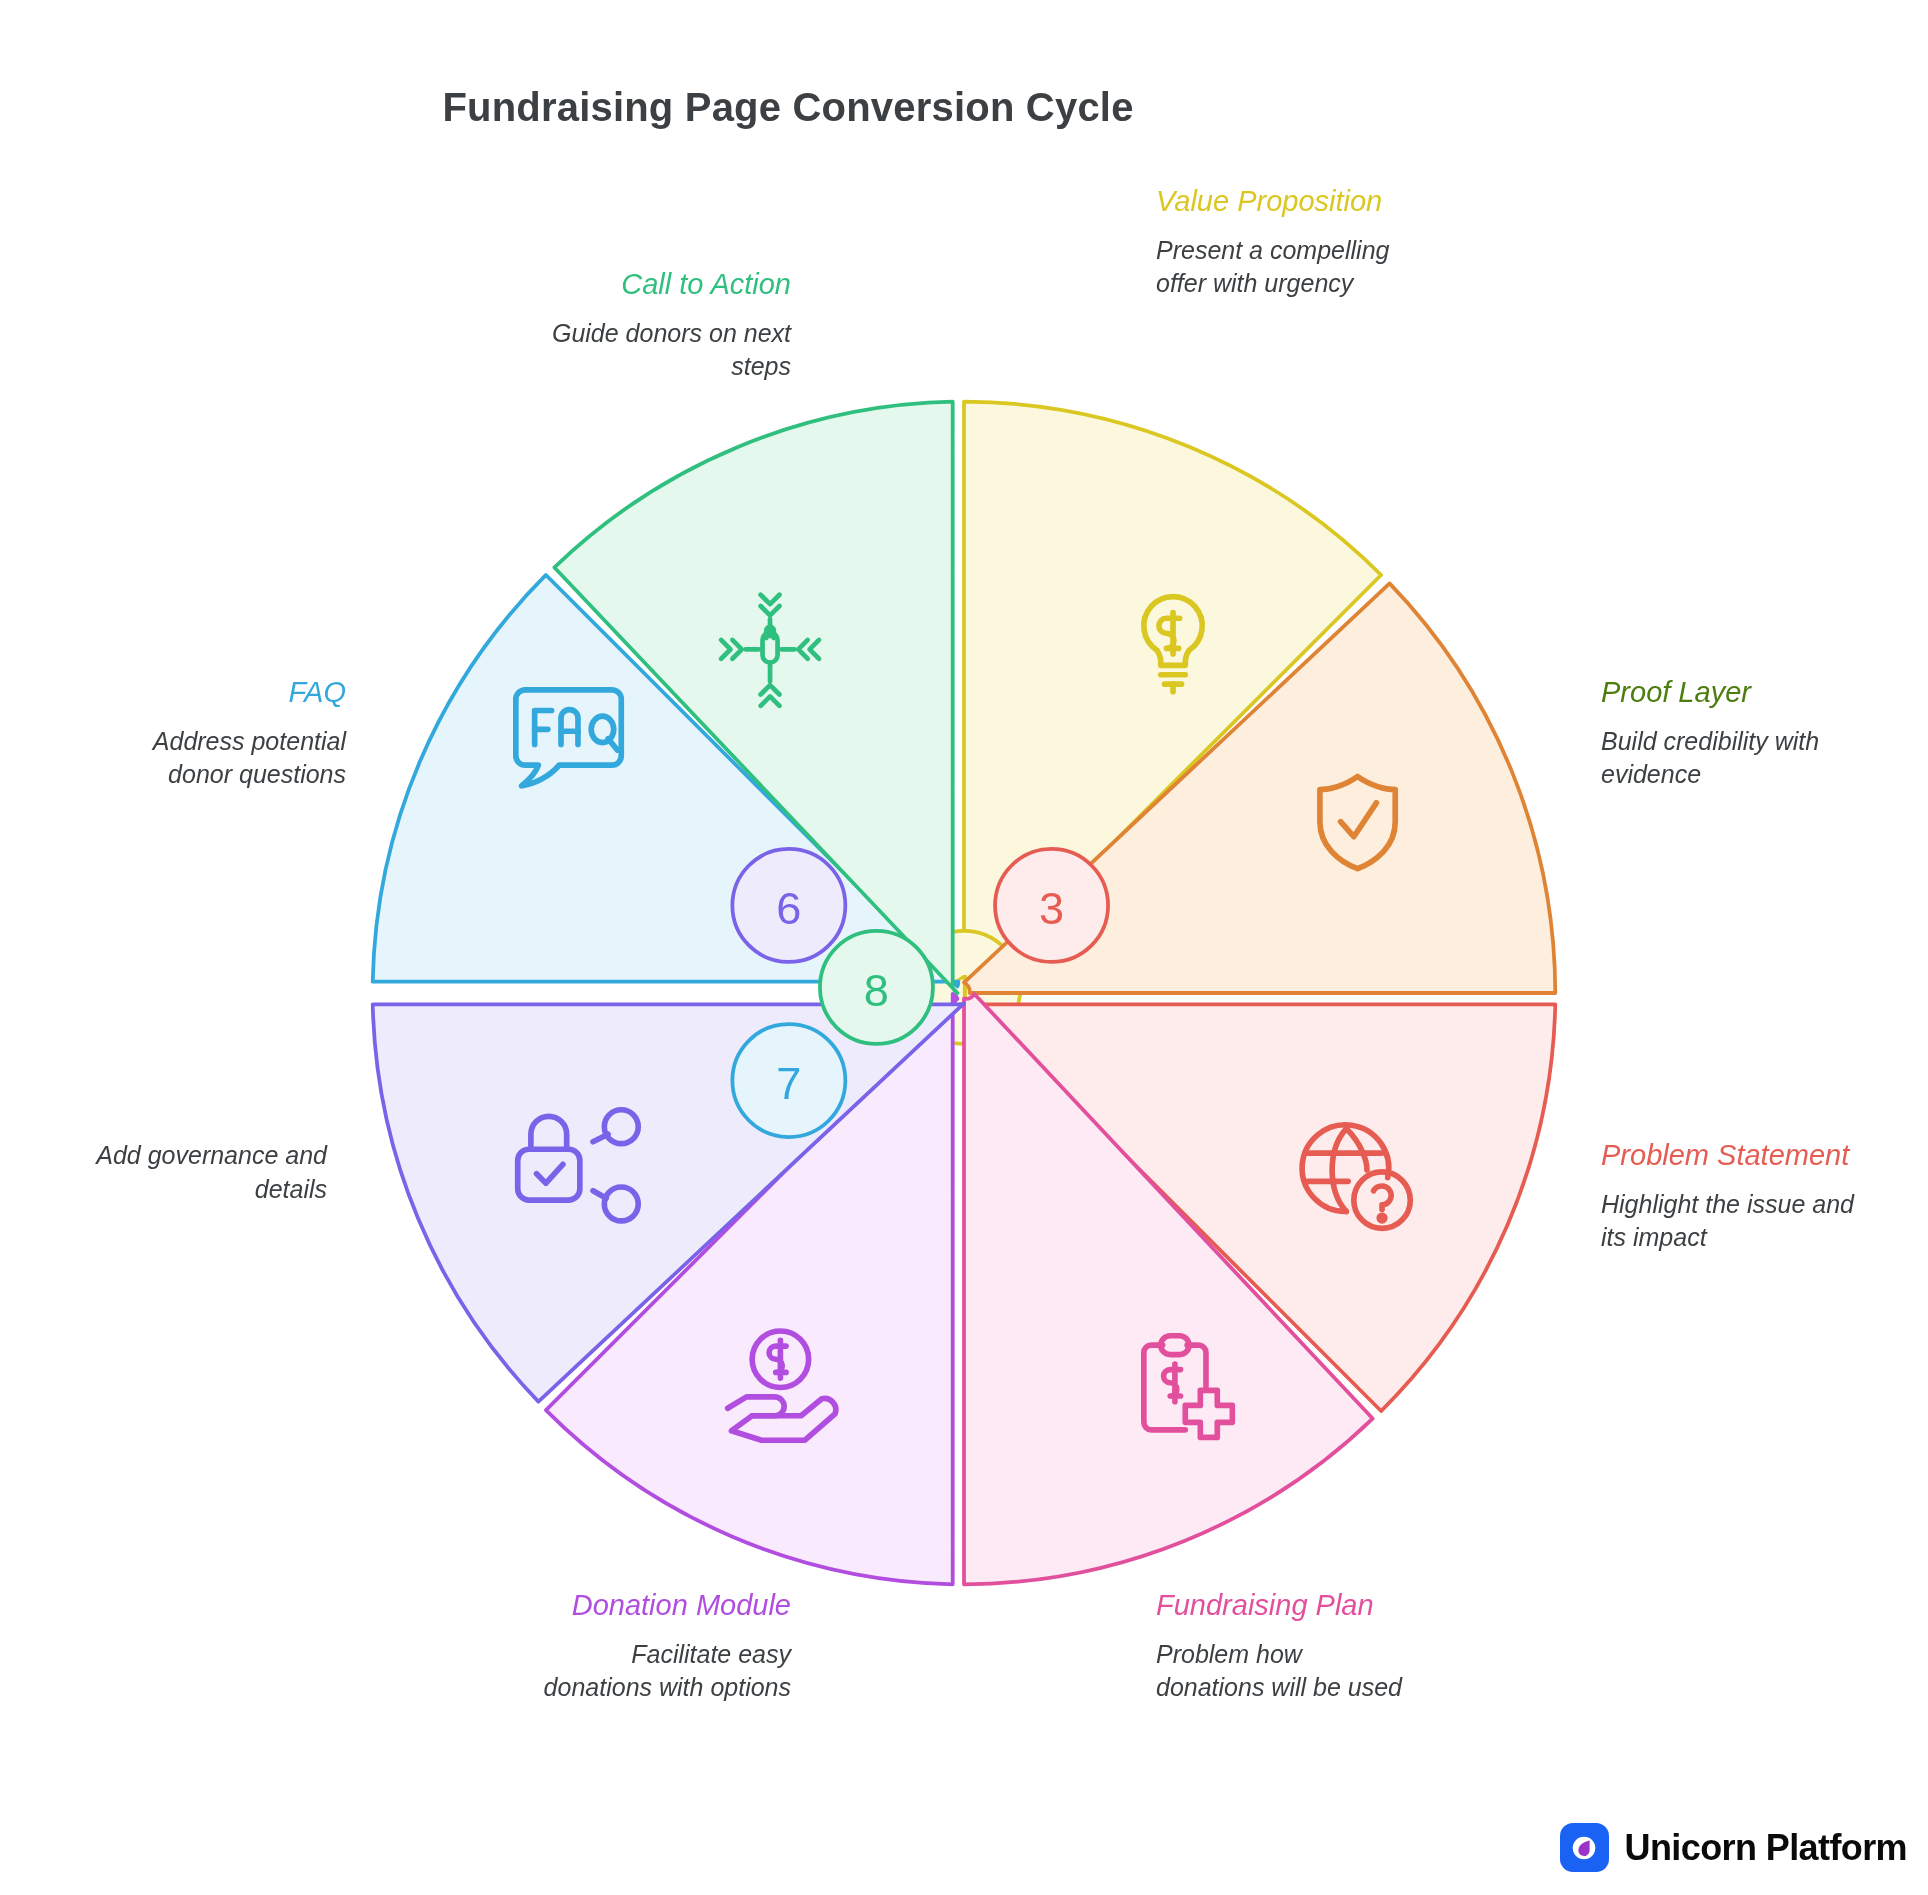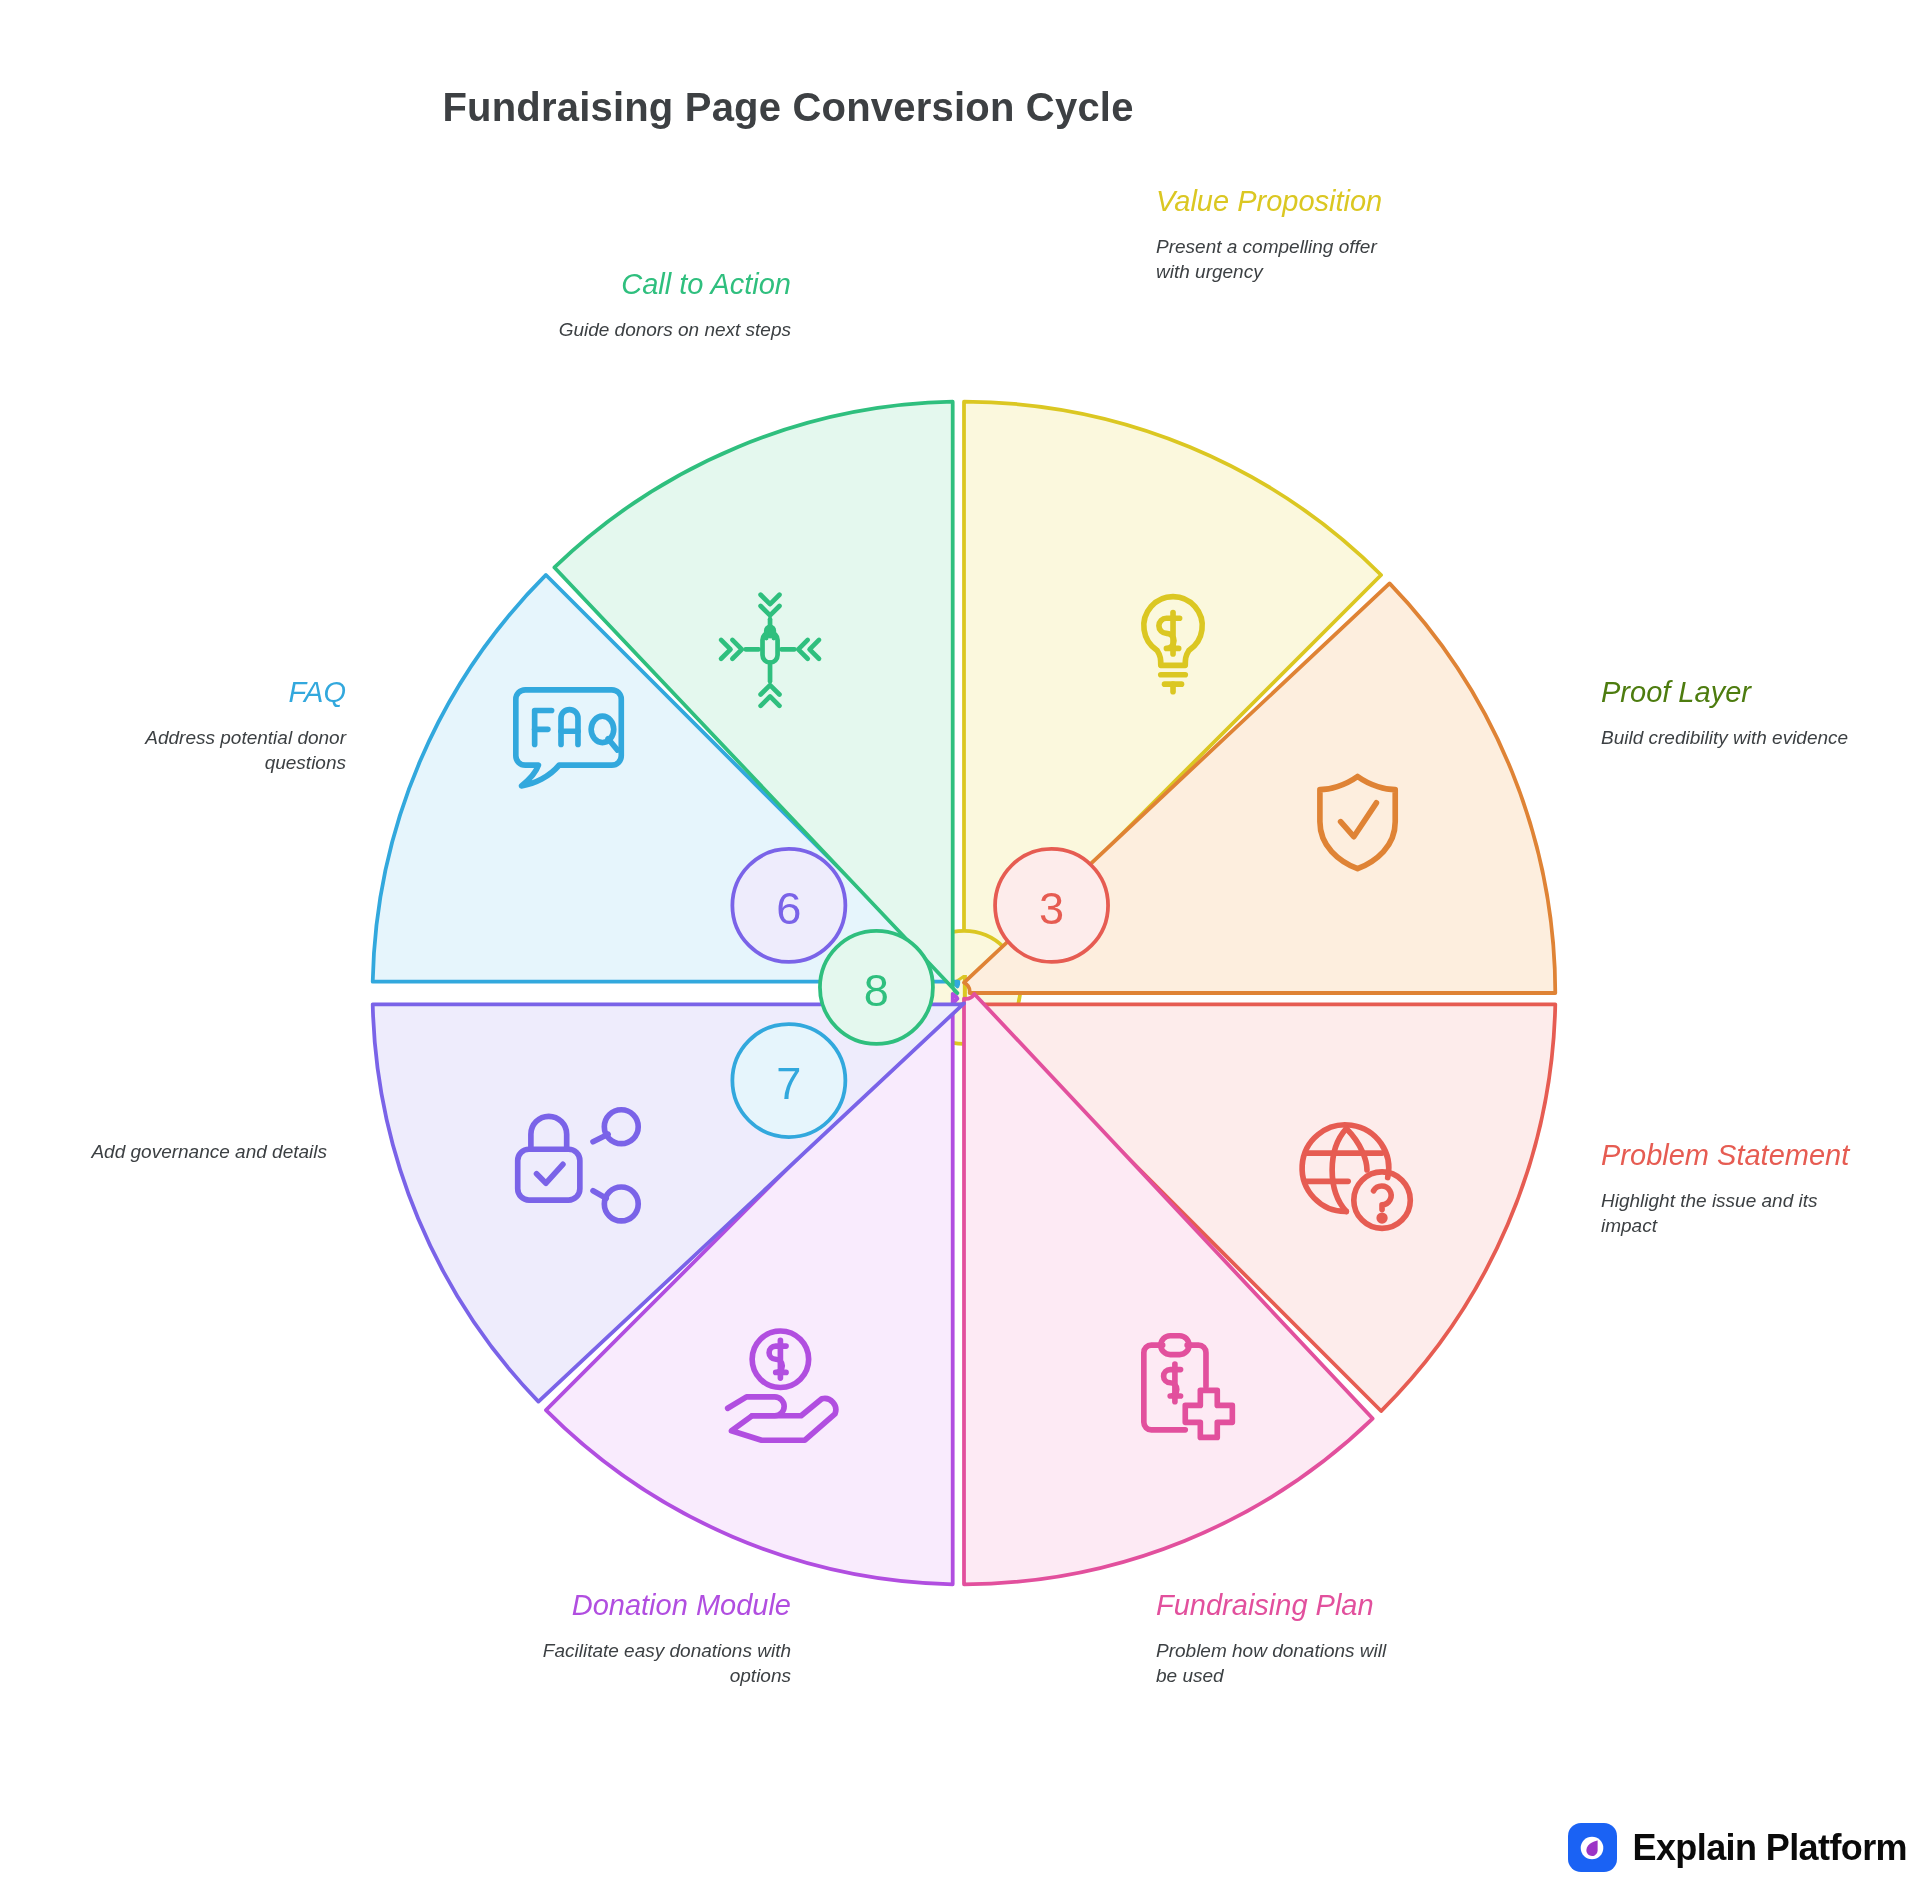--- a/index.html
+++ b/index.html
@@ -35,21 +35,21 @@
     width: 254px;
     font-style: italic;
   }
   .label-title {
     font-size: 29px;
     line-height: 1.16;
     margin: 0 0 15px 0;
     font-weight: 400;
   }
   .label-desc {
-    font-size: 19px;
+    font-size: 25px;
     line-height: 1.34;
     color: #3c4043;
     margin: 0;
   }
   .align-left  { text-align: left; }
   .align-right { text-align: right; }
 
   
   #lbl-value       { left: 1156px; top: 185px; }
   #lbl-proof       { left: 1601px; top: 676px; }
@@ -262,15 +262,15 @@
   <div class="label-desc">Guide donors on next steps</div>
 </div>
 
 <div id="brand">
   <div id="brand-mark">
     <svg width="32" height="32" viewBox="0 0 34 34">
       <circle cx="17" cy="17" r="12" fill="#ffffff"></circle>
       <path d="M 23 9 C 23 9 11 11 11 19.5 C 11 23.2 13.9 25.5 17 25.5 C 20.3 25.5 23 22.6 23 19 Z" fill="#9b34c6"></path>
     </svg>
   </div>
-  <div id="brand-name">Explain Platform</div>
+  <div id="brand-name">Unicorn Platform</div>
 </div>
 
 
 </body></html>

